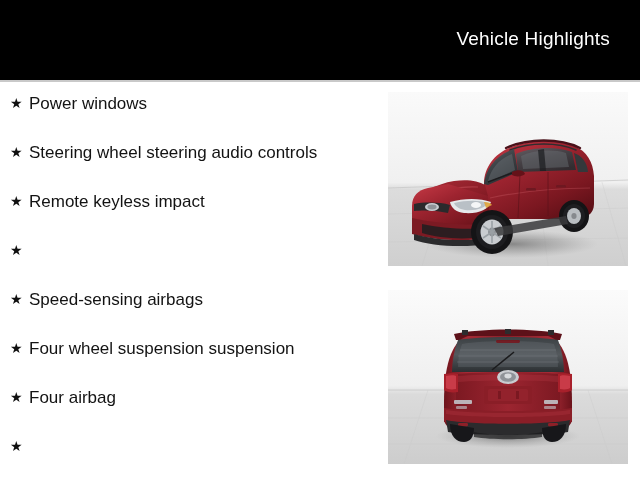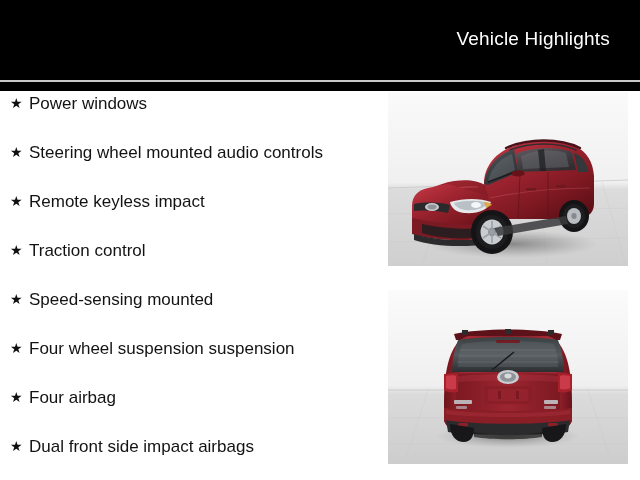--- a/index.html
+++ b/index.html
@@ -21,21 +21,21 @@
     height: 480px;
     background: #ffffff;
   }
 
   
   #header-banner {
     position: absolute;
     left: 0;
     top: 0;
     width: 640px;
-    height: 91px;
+    height: 80px;
     background: #000000;
     box-sizing: border-box;
   }
   #header-title {
     position: absolute;
     right: 30px;
     top: 28px;
     color: #ffffff;
     font-size: 19px;
     font-family: "Liberation Sans", sans-serif;
@@ -123,51 +123,49 @@
 
   <ul id="features-list">
 
     <li class="feature-item">
       <span class="bullet-star">★</span>
       <span class="feature-label">Power windows</span>
     </li>
 
     <li class="feature-item">
       <span class="bullet-star">★</span>
-      <span class="feature-label">Steering wheel mounted audio controls</span>
+      <span class="feature-label">Steering wheel steering audio controls</span>
     </li>
 
     <li class="feature-item">
       <span class="bullet-star">★</span>
       <span class="feature-label">Remote keyless impact</span>
     </li>
 
     <li class="feature-item">
       <span class="bullet-star">★</span>
-      <span class="feature-label">Traction control</span>
-    </li>
-
-    <li class="feature-item">
-      <span class="bullet-star">★</span>
-      <span class="feature-label">Speed-sensing mounted</span>
+    </li>
+
+    <li class="feature-item">
+      <span class="bullet-star">★</span>
+      <span class="feature-label">Speed-sensing airbags</span>
     </li>
 
     <li class="feature-item">
       <span class="bullet-star">★</span>
       <span class="feature-label">Four wheel suspension suspension</span>
     </li>
 
     <li class="feature-item">
       <span class="bullet-star">★</span>
       <span class="feature-label">Four airbag</span>
     </li>
 
     <li class="feature-item">
       <span class="bullet-star">★</span>
-      <span class="feature-label">Dual front side impact airbags</span>
     </li>
 
   </ul>
 
   <div class="vehicle-photo" id="vehicle-photo-front">
     <svg viewBox="0 0 240 174" preserveAspectRatio="xMidYMid slice">
       <defs>
         <linearGradient id="fbg" x1="0" y1="0" x2="0" y2="1">
           <stop offset="0" stop-color="#fafafa"></stop>
           <stop offset="0.52" stop-color="#f0f0f0"></stop>

